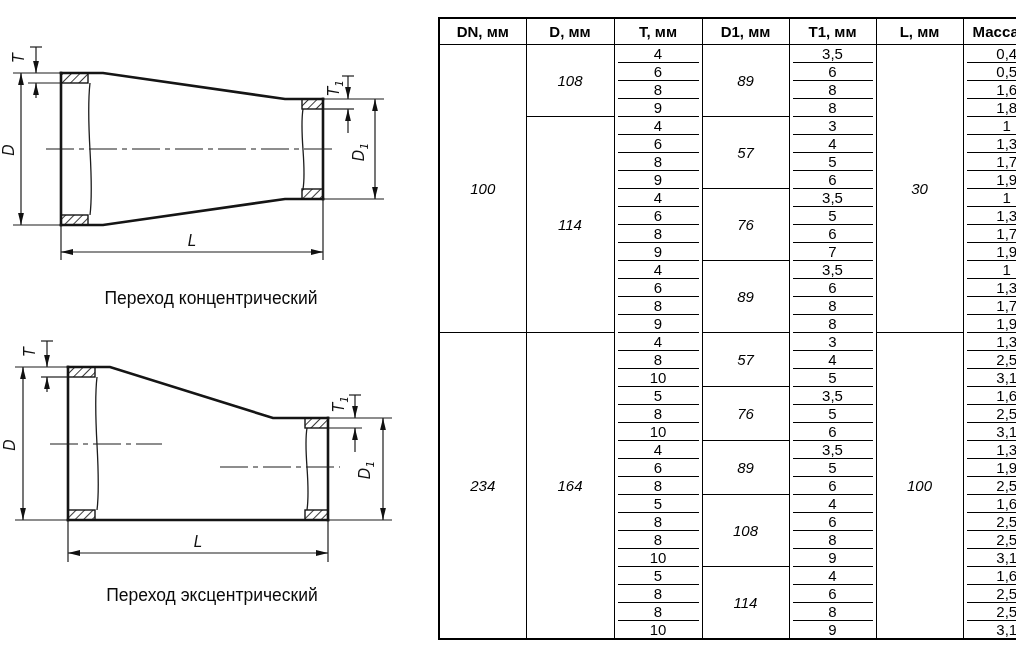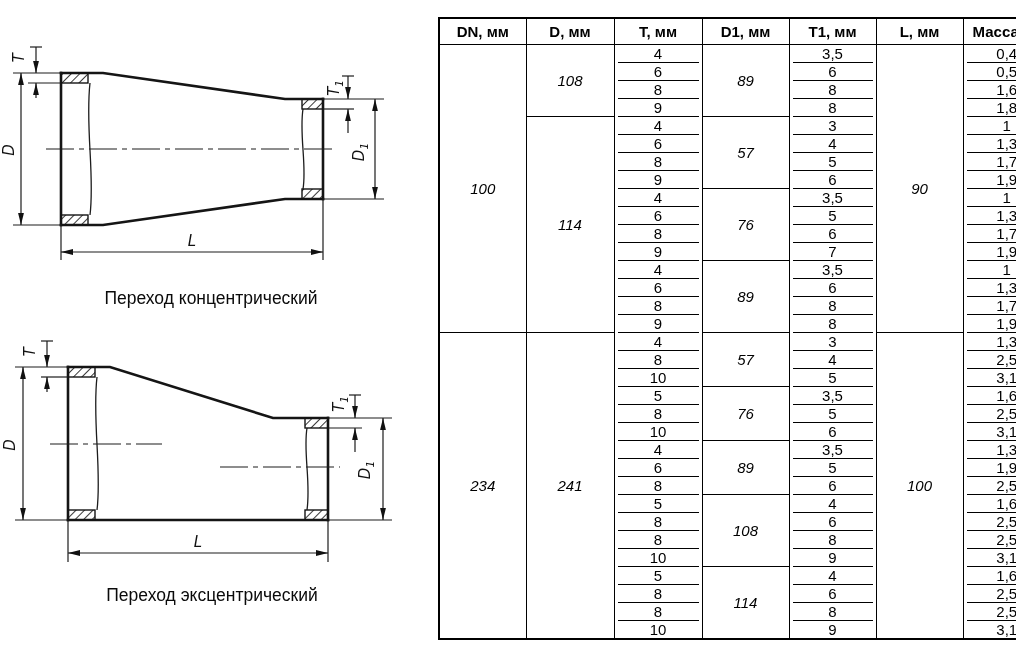--- a/index.html
+++ b/index.html
@@ -207,21 +207,21 @@
       <th>Масса, кг</th>
     </tr>
   </thead>
   <tbody>
     <tr>
       <td class="g" rowspan="16">100</td>
       <td class="g" rowspan="4">108</td>
       <td class="u">4</td>
       <td class="g" rowspan="4">89</td>
       <td class="u">3,5</td>
-      <td class="g" rowspan="16">90</td>
+      <td class="g" rowspan="16">30</td>
       <td class="u">0,4</td>
     </tr>
     <tr>
       <td class="u">6</td>
       <td class="u">6</td>
       <td class="u">0,5</td>
     </tr>
     <tr>
       <td class="u">8</td>
       <td class="u">8</td>
@@ -291,21 +291,21 @@
       <td class="u">8</td>
       <td class="u">1,7</td>
     </tr>
     <tr>
       <td class="u">9</td>
       <td class="u">8</td>
       <td class="u">1,9</td>
     </tr>
     <tr>
       <td class="g" rowspan="17">234</td>
-      <td class="g" rowspan="17">241</td>
+      <td class="g" rowspan="17">164</td>
       <td class="u">4</td>
       <td class="g" rowspan="3">57</td>
       <td class="u">3</td>
       <td class="g" rowspan="17">100</td>
       <td class="u">1,3</td>
     </tr>
     <tr>
       <td class="u">8</td>
       <td class="u">4</td>
       <td class="u">2,5</td>

